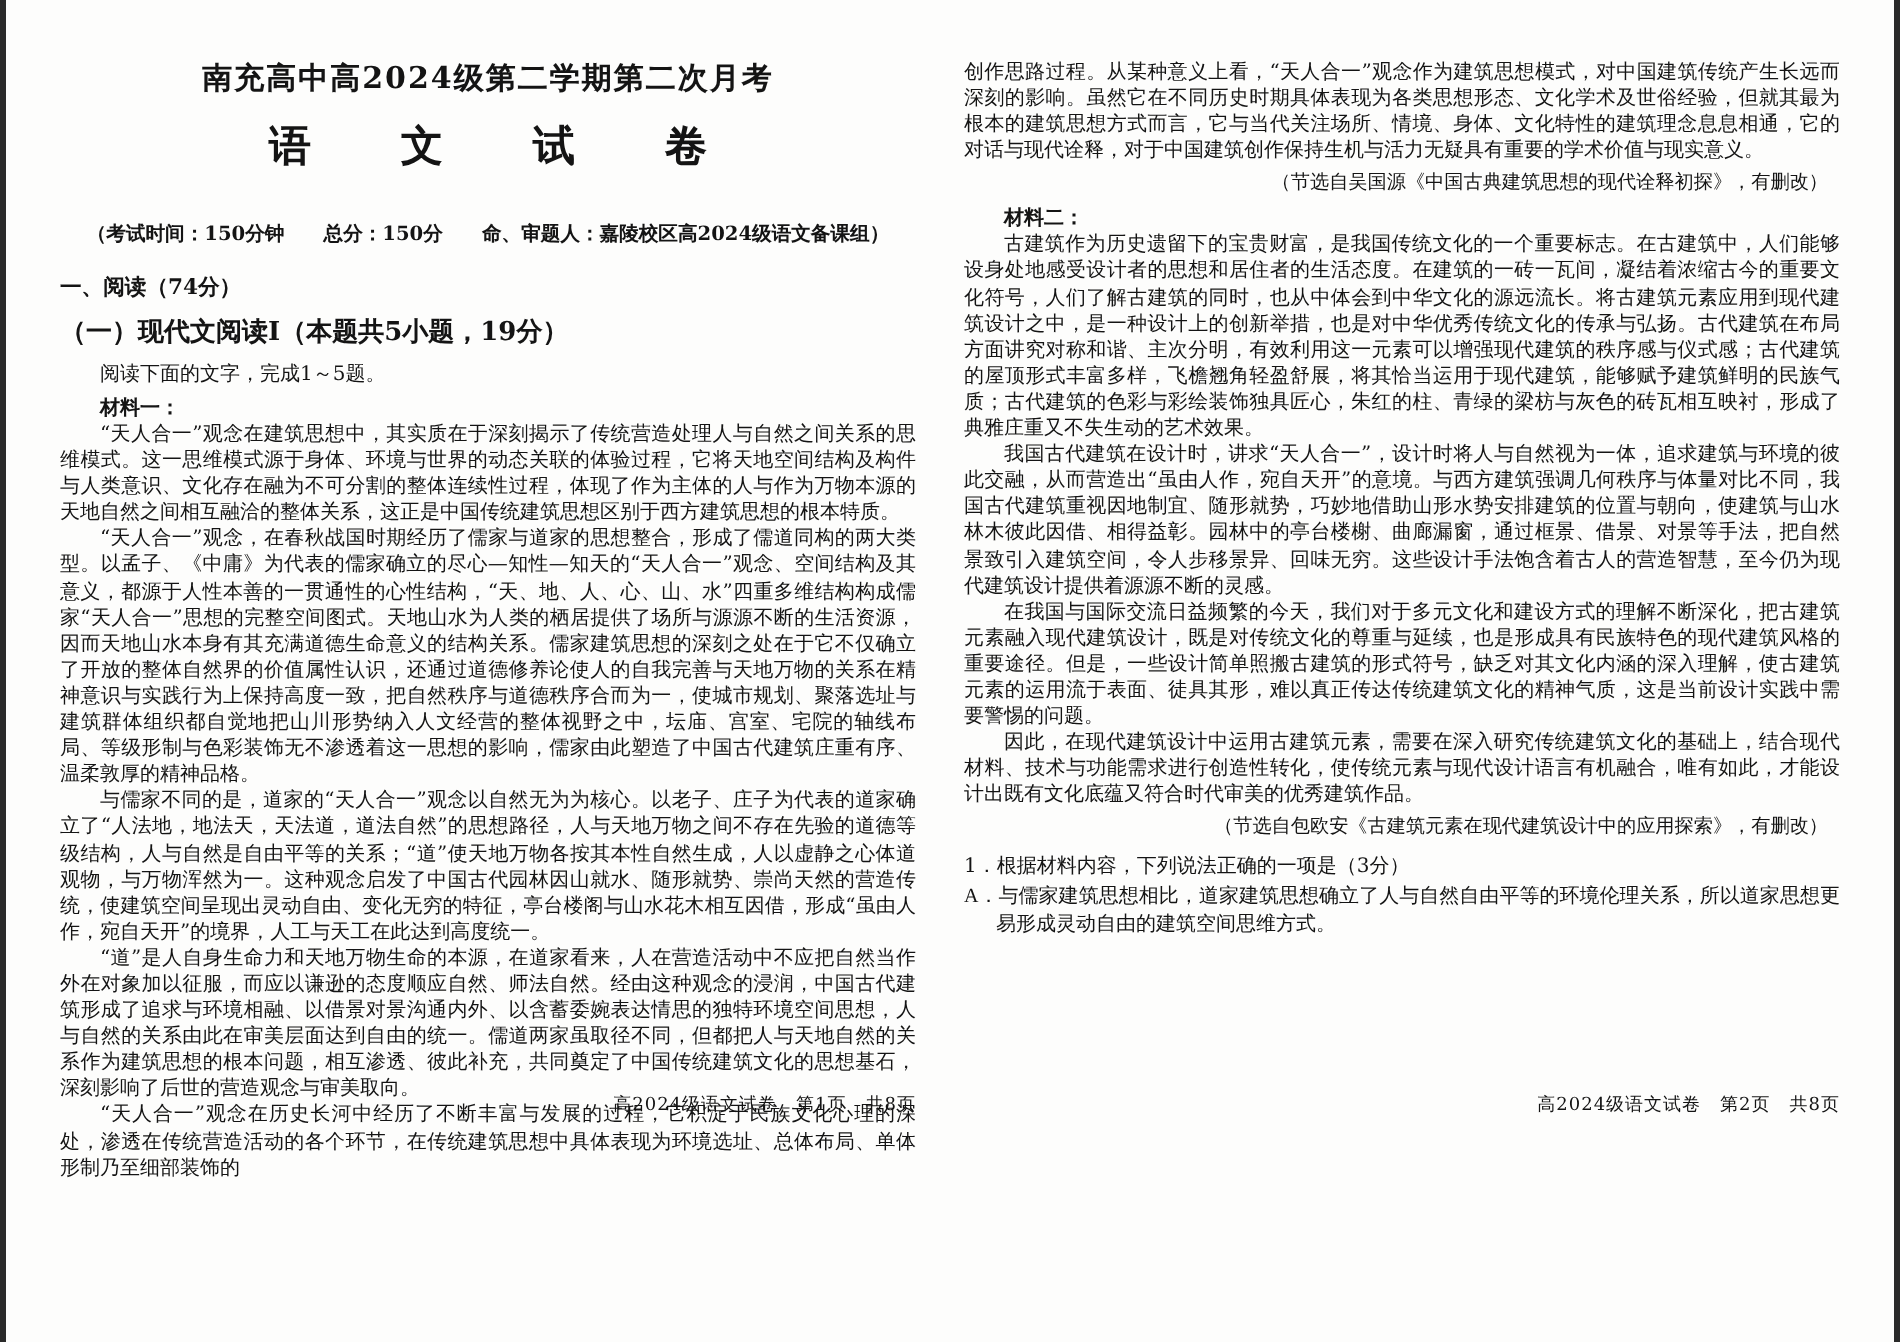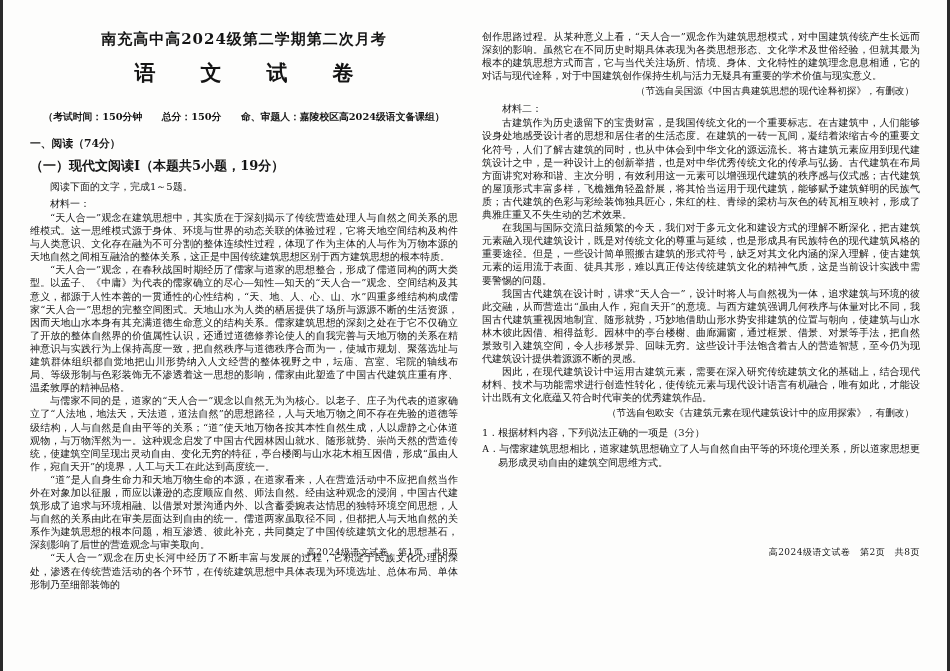--- a/index.html
+++ b/index.html
@@ -69,21 +69,21 @@
     font-weight: bold;
     margin-top: 6px;
   }
   .instruction {
     font-size: 10px;
     margin-top: 5px;
     text-indent: 2em;
   }
   .material-label {
     font-size: 10px;
-    font-weight: normal;
+    font-weight: bold;
     margin-top: 3px;
     text-indent: 2em;
   }
   .para {
     font-size: 10px;
     line-height: 13.1px;
     text-align: justify;
     margin: 0;
     text-indent: 2em;
   }
@@ -143,22 +143,22 @@
 
     <div class="page-footer">高2024级语文试卷　第1页　共8页</div>
   </div>
 
   <div class="page page2">
     <p class="para no-indent">创作思路过程。从某种意义上看，“天人合一”观念作为建筑思想模式，对中国建筑传统产生长远而深刻的影响。虽然它在不同历史时期具体表现为各类思想形态、文化学术及世俗经验，但就其最为根本的建筑思想方式而言，它与当代关注场所、情境、身体、文化特性的建筑理念息息相通，它的对话与现代诠释，对于中国建筑创作保持生机与活力无疑具有重要的学术价值与现实意义。</p>
     <div class="citation">（节选自吴国源《中国古典建筑思想的现代诠释初探》，有删改）</div>
 
     <div class="material-label">材料二：</div>
     <p class="para">古建筑作为历史遗留下的宝贵财富，是我国传统文化的一个重要标志。在古建筑中，人们能够设身处地感受设计者的思想和居住者的生活态度。在建筑的一砖一瓦间，凝结着浓缩古今的重要文化符号，人们了解古建筑的同时，也从中体会到中华文化的源远流长。将古建筑元素应用到现代建筑设计之中，是一种设计上的创新举措，也是对中华优秀传统文化的传承与弘扬。古代建筑在布局方面讲究对称和谐、主次分明，有效利用这一元素可以增强现代建筑的秩序感与仪式感；古代建筑的屋顶形式丰富多样，飞檐翘角轻盈舒展，将其恰当运用于现代建筑，能够赋予建筑鲜明的民族气质；古代建筑的色彩与彩绘装饰独具匠心，朱红的柱、青绿的梁枋与灰色的砖瓦相互映衬，形成了典雅庄重又不失生动的艺术效果。</p>
+    <p class="para">我国古代建筑在设计时，讲求“天人合一”，设计时将人与自然视为一体，追求建筑与环境的彼此交融，从而营造出“虽由人作，宛自天开”的意境。与西方建筑强调几何秩序与体量对比不同，我国古代建筑重视因地制宜、随形就势，巧妙地借助山形水势安排建筑的位置与朝向，使建筑与山水林木彼此因借、相得益彰。园林中的亭台楼榭、曲廊漏窗，通过框景、借景、对景等手法，把自然景致引入建筑空间，令人步移景异、回味无穷。这些设计手法饱含着古人的营造智慧，至今仍为现代建筑设计提供着源源不断的灵感。</p>
     <p class="para">在我国与国际交流日益频繁的今天，我们对于多元文化和建设方式的理解不断深化，把古建筑元素融入现代建筑设计，既是对传统文化的尊重与延续，也是形成具有民族特色的现代建筑风格的重要途径。但是，一些设计简单照搬古建筑的形式符号，缺乏对其文化内涵的深入理解，使古建筑元素的运用流于表面、徒具其形，难以真正传达传统建筑文化的精神气质，这是当前设计实践中需要警惕的问题。</p>
-    <p class="para">我国古代建筑在设计时，讲求“天人合一”，设计时将人与自然视为一体，追求建筑与环境的彼此交融，从而营造出“虽由人作，宛自天开”的意境。与西方建筑强调几何秩序与体量对比不同，我国古代建筑重视因地制宜、随形就势，巧妙地借助山形水势安排建筑的位置与朝向，使建筑与山水林木彼此因借、相得益彰。园林中的亭台楼榭、曲廊漏窗，通过框景、借景、对景等手法，把自然景致引入建筑空间，令人步移景异、回味无穷。这些设计手法饱含着古人的营造智慧，至今仍为现代建筑设计提供着源源不断的灵感。</p>
     <p class="para">因此，在现代建筑设计中运用古建筑元素，需要在深入研究传统建筑文化的基础上，结合现代材料、技术与功能需求进行创造性转化，使传统元素与现代设计语言有机融合，唯有如此，才能设计出既有文化底蕴又符合时代审美的优秀建筑作品。</p>
     <div class="citation">（节选自包欧安《古建筑元素在现代建筑设计中的应用探索》，有删改）</div>
 
     <div class="question">1．根据材料内容，下列说法正确的一项是（3分）</div>
     <div class="option">A．与儒家建筑思想相比，道家建筑思想确立了人与自然自由平等的环境伦理关系，所以道家思想更易形成灵动自由的建筑空间思维方式。</div>
 
     <div class="page-footer">高2024级语文试卷　第2页　共8页</div>
   </div>
 
 </div>

